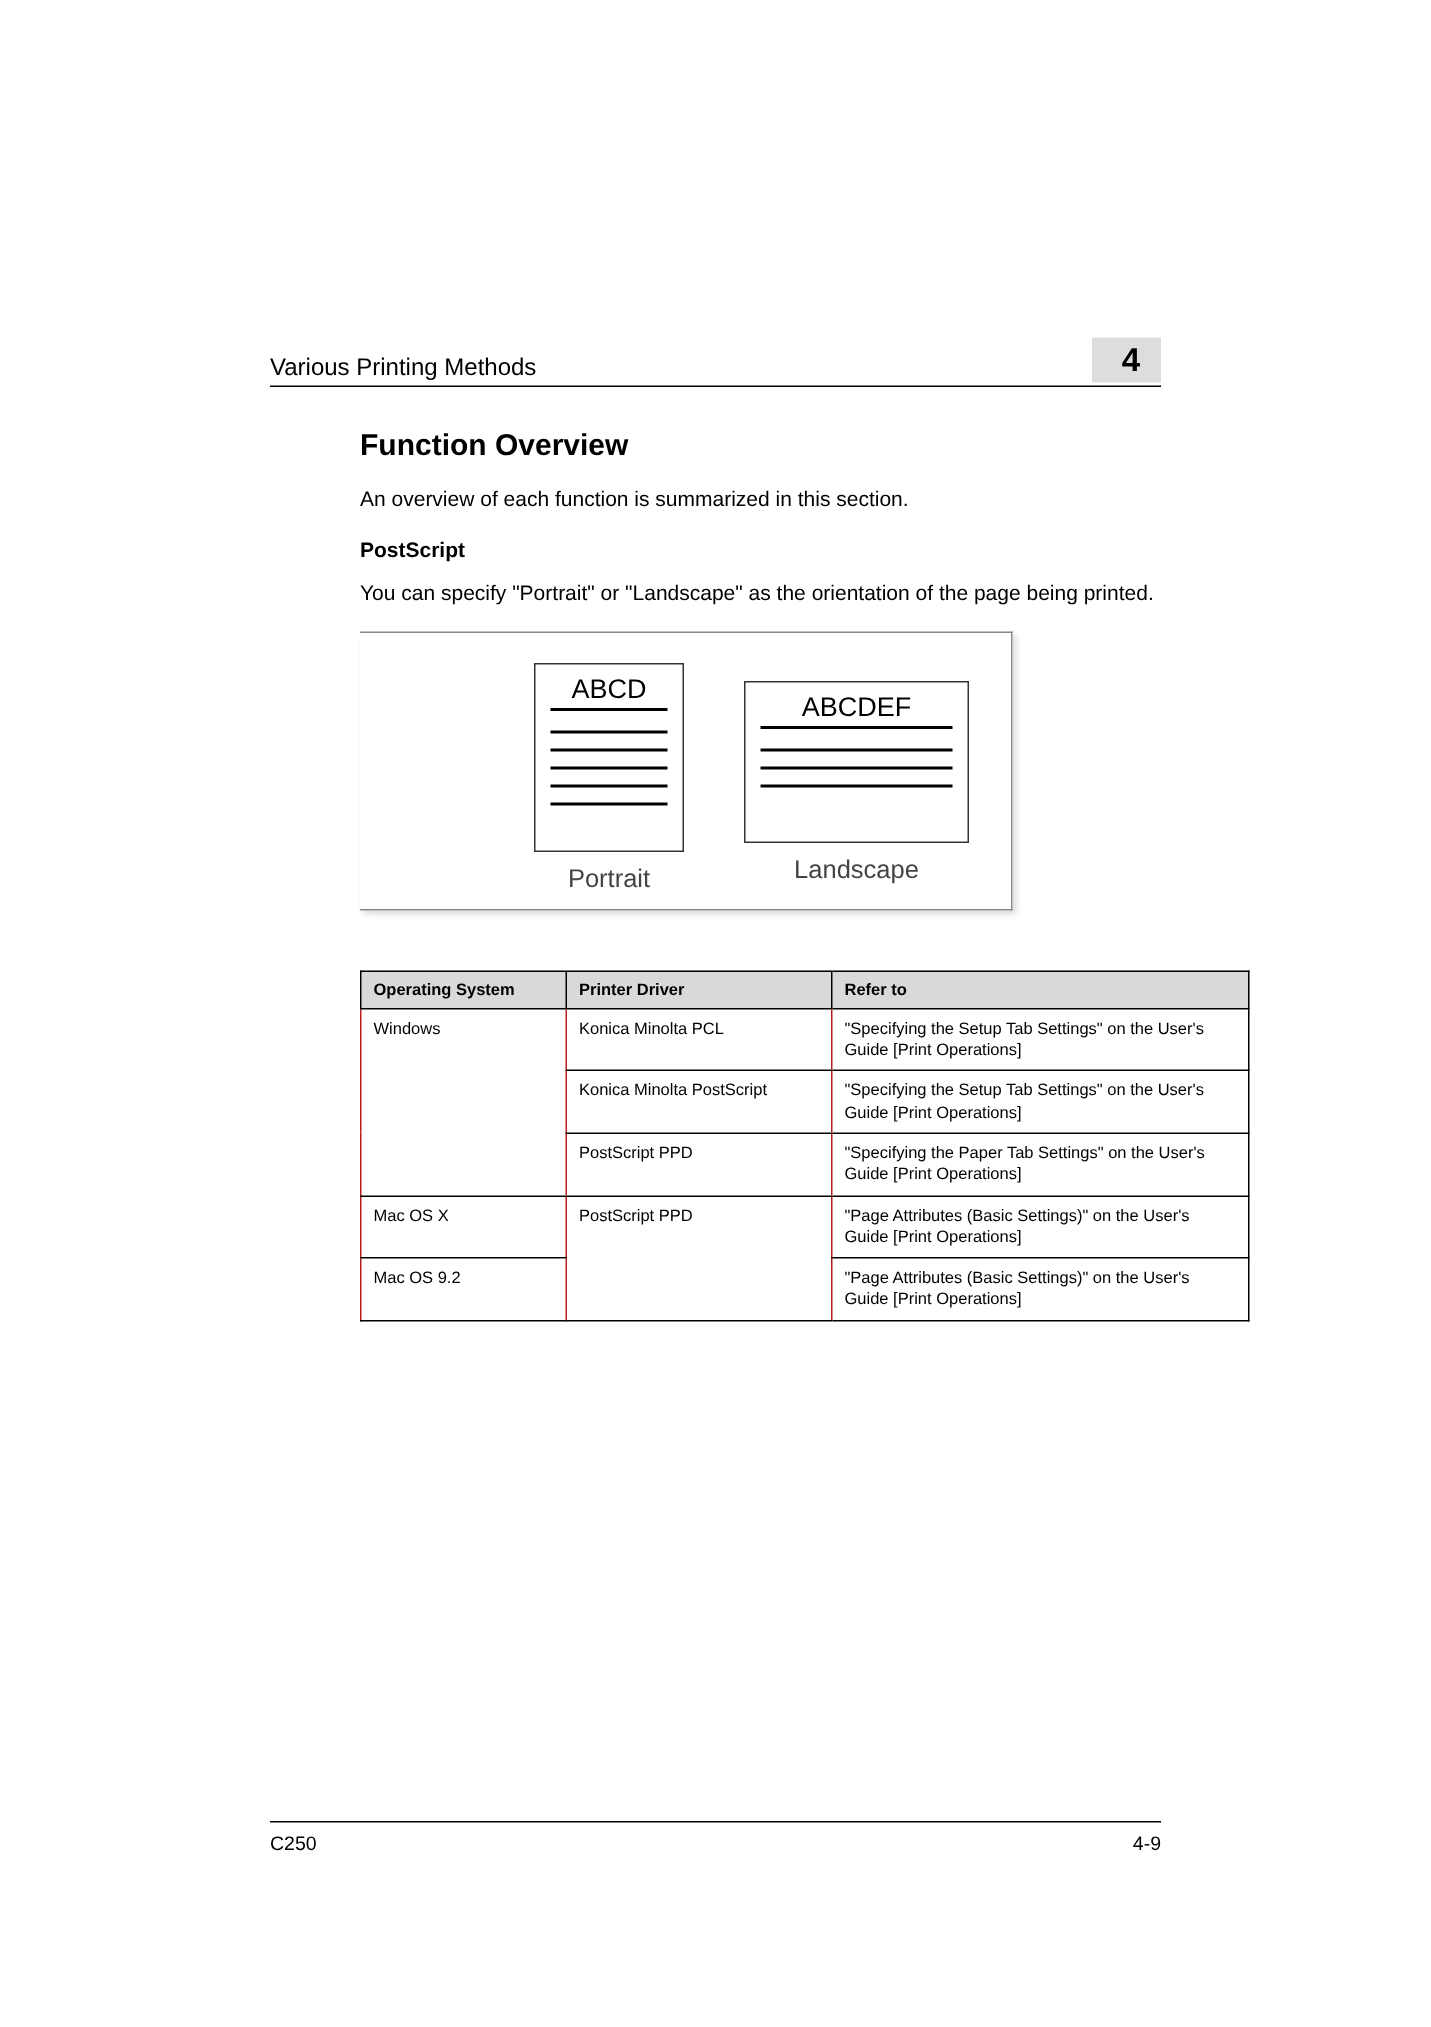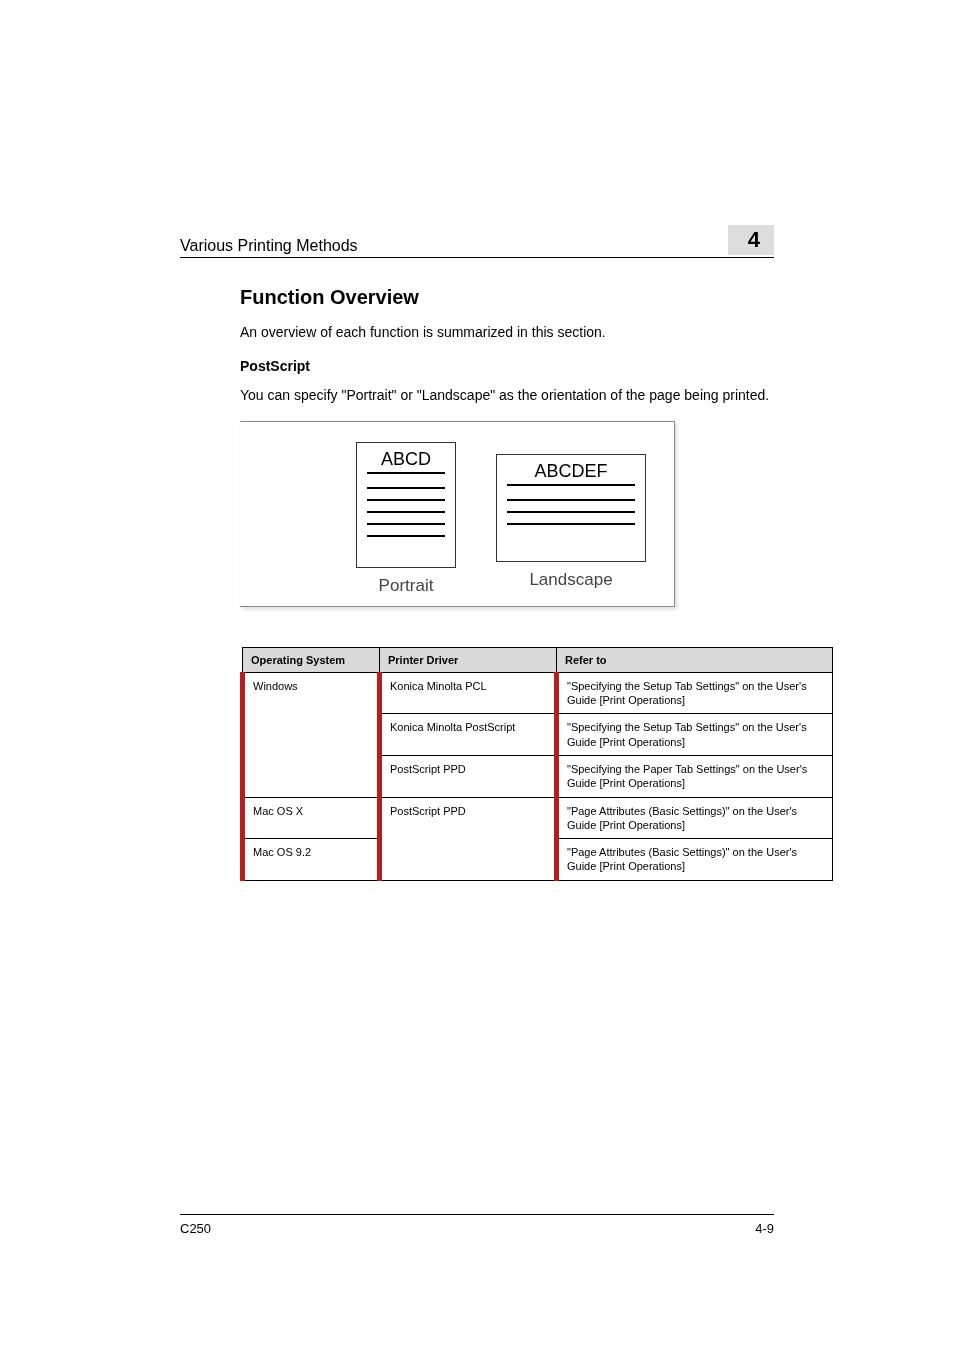--- a/index.html
+++ b/index.html
@@ -108,21 +108,21 @@
     text-align: left;
     padding: 6px 8px;
     border-top: 1px solid #000;
     border-bottom: 1px solid #000;
     border-left: 1px solid #000;
   }
   .drv-table th:last-child { border-right: 1px solid #000; }
   .drv-table td {
     padding: 6px 8px;
     border-bottom: 1px solid #000;
-    border-left: 5px solid #b91c1c;
+    border-left: 1px solid #b91c1c;
     vertical-align: top;
     line-height: 1.3;
   }
   .drv-table td:last-child { border-right: 1px solid #000; }
   .footer-row {
     position: absolute;
     bottom: 115px;
     left: 180px;
     right: 180px;
     border-top: 1px solid #000;

